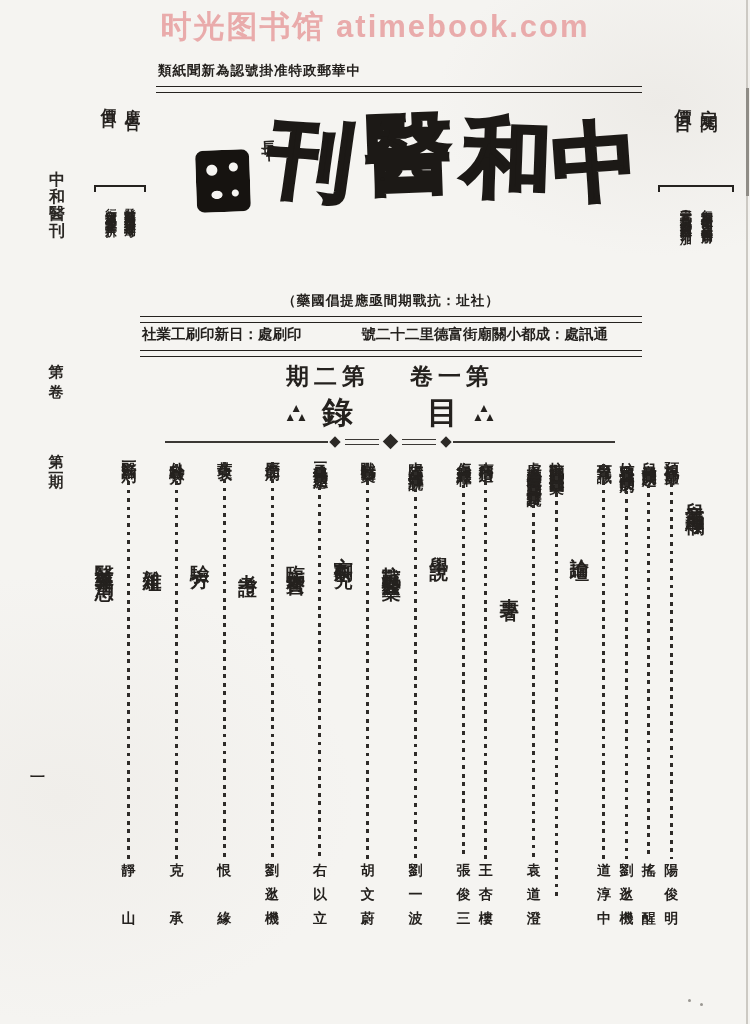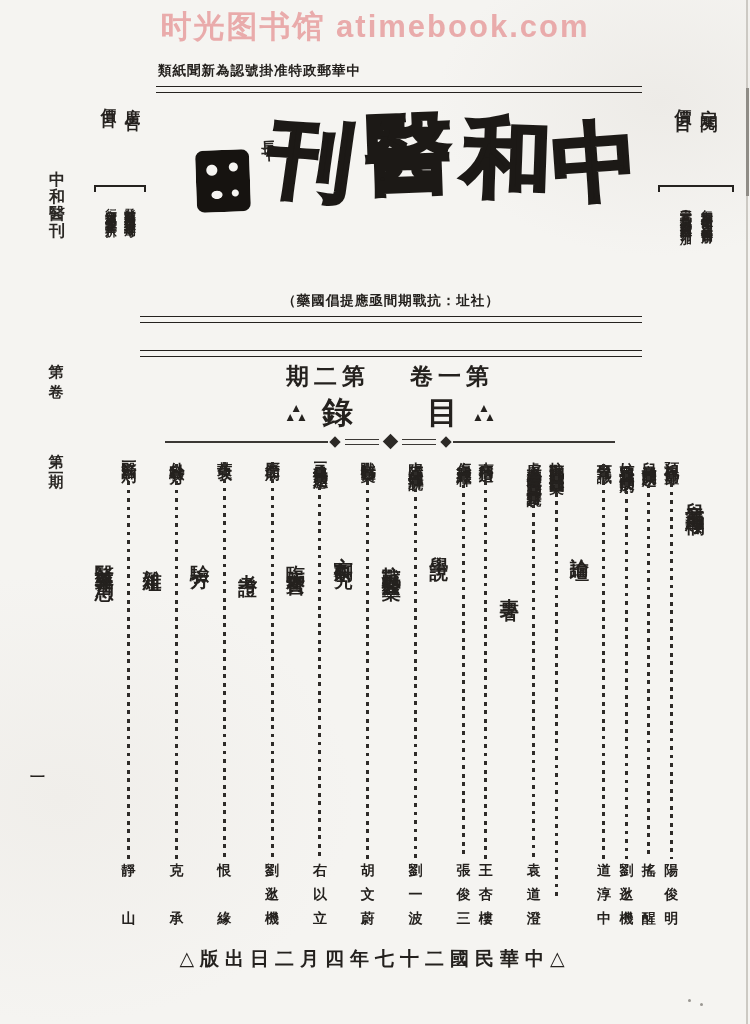--- a/index.html
+++ b/index.html
@@ -124,20 +124,24 @@
       <span class="tchar t0">刊</span>
       <span class="tchar t1">醫</span>
       <span class="tchar t2">和</span>
       <span class="tchar t3">中</span>
     </div>
 
   <div class="addr-row"><span class="rtl">（社址：抗戰期間亟應提倡國藥）</span></div>
 
   <div class="rule2 r-mid1"></div>
 
+  <div class="contact-row">
+    <span class="rtl">印刷處：日新印刷工業社</span>
+    <span class="rtl">通訊處：成都小關廟街富德里二十二號</span>
+  </div>
 
   <div class="rule2 r-mid2"></div>
 
   <div class="vol-row">
     <span class="rtl">第二期</span>
     <span class="rtl">第一卷</span>
   </div>
 
   <div class="ml-row">
     <span class="tri-cluster">
@@ -319,21 +323,20 @@
         <div class="e-auth">
           <span>靜</span>
           <span>山</span>
         </div>
       </div>
       <div class="toc-col section" style="padding-top: 100px;">
         <span class="s-label v">醫藥界消息</span>
       </div>
     </div>
 
-  <div class="date-row"><span>△</span><span class="rtl">中華民國二十七年四月二日出版</span><span>△</span></div>
 
   <div class="panel sub-panel">
     <div class="phead">
       <div id="sub-h1">定閱</div>
         <div id="sub-h2">價目</div>
     </div>
     <div class="bracket"></div>
     <div class="vcols">
       <div>每期零售伍仙預定全年廿四册</div>
       <div>壹元壹角（郵費在內國外另加）</div>

